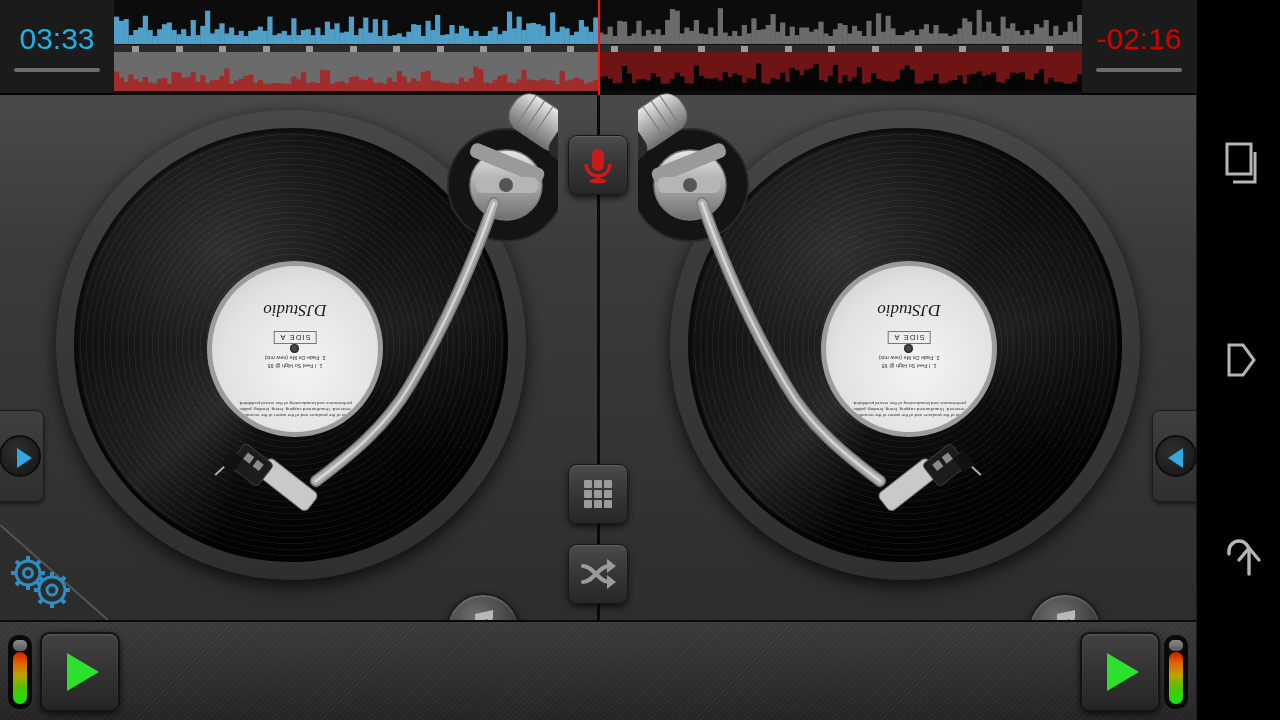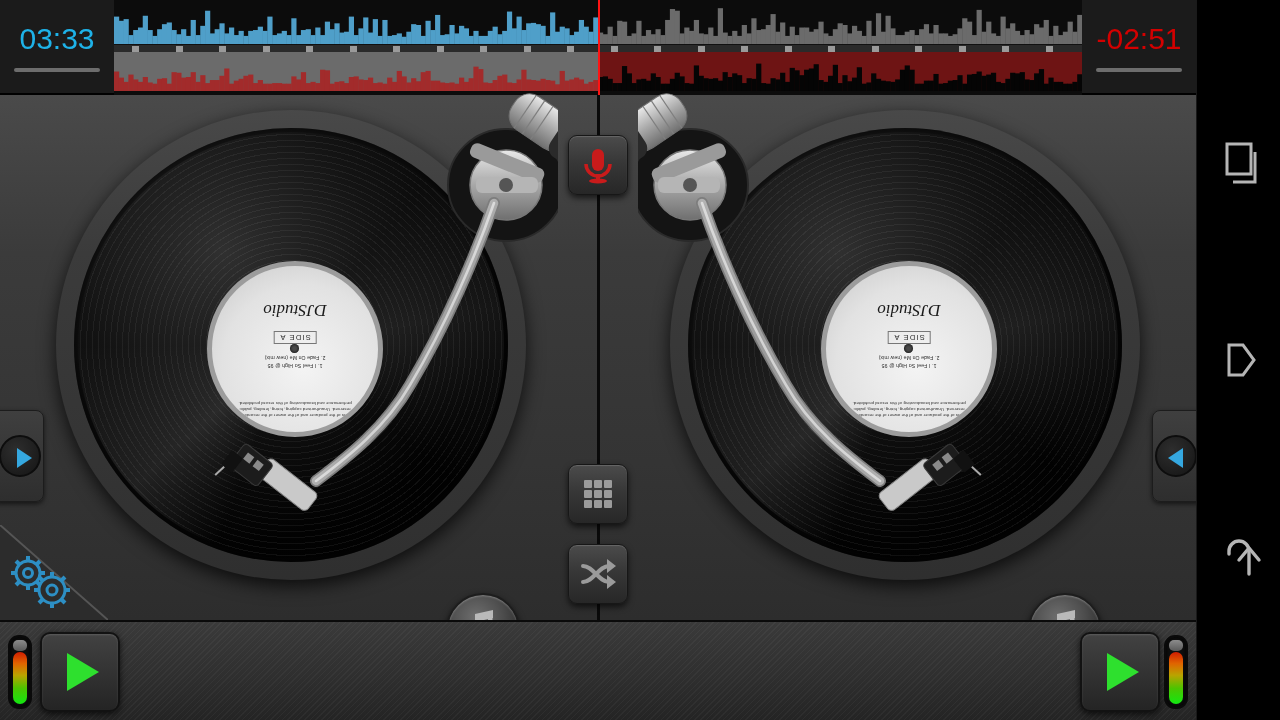--- a/index.html
+++ b/index.html
@@ -619,21 +619,21 @@
             <rect x="948.83" y="31.70" width="5.19" height="7.30" fill="#050505"></rect>
             <rect x="953.62" y="31.70" width="5.19" height="7.30" fill="#050505"></rect>
             <rect x="958.42" y="29.87" width="5.19" height="9.13" fill="#050505"></rect>
             <rect x="963.21" y="22.27" width="5.19" height="16.73" fill="#050505"></rect>
           </svg>
       </div>
     </div>
     <div class="playhead" id="playhead" style="left: 598px;"></div>
 
     <div class="time-box right">
-      <div class="time-txt remaining">-02:51</div>
+      <div class="time-txt remaining">-02:16</div>
       <div class="time-underline"></div>
     </div>
   </div>
 
   <div class="deckarea">
 
     <div class="tt left">
       <div class="platter">
         <div class="platter-in">
           <div class="vinyl">

